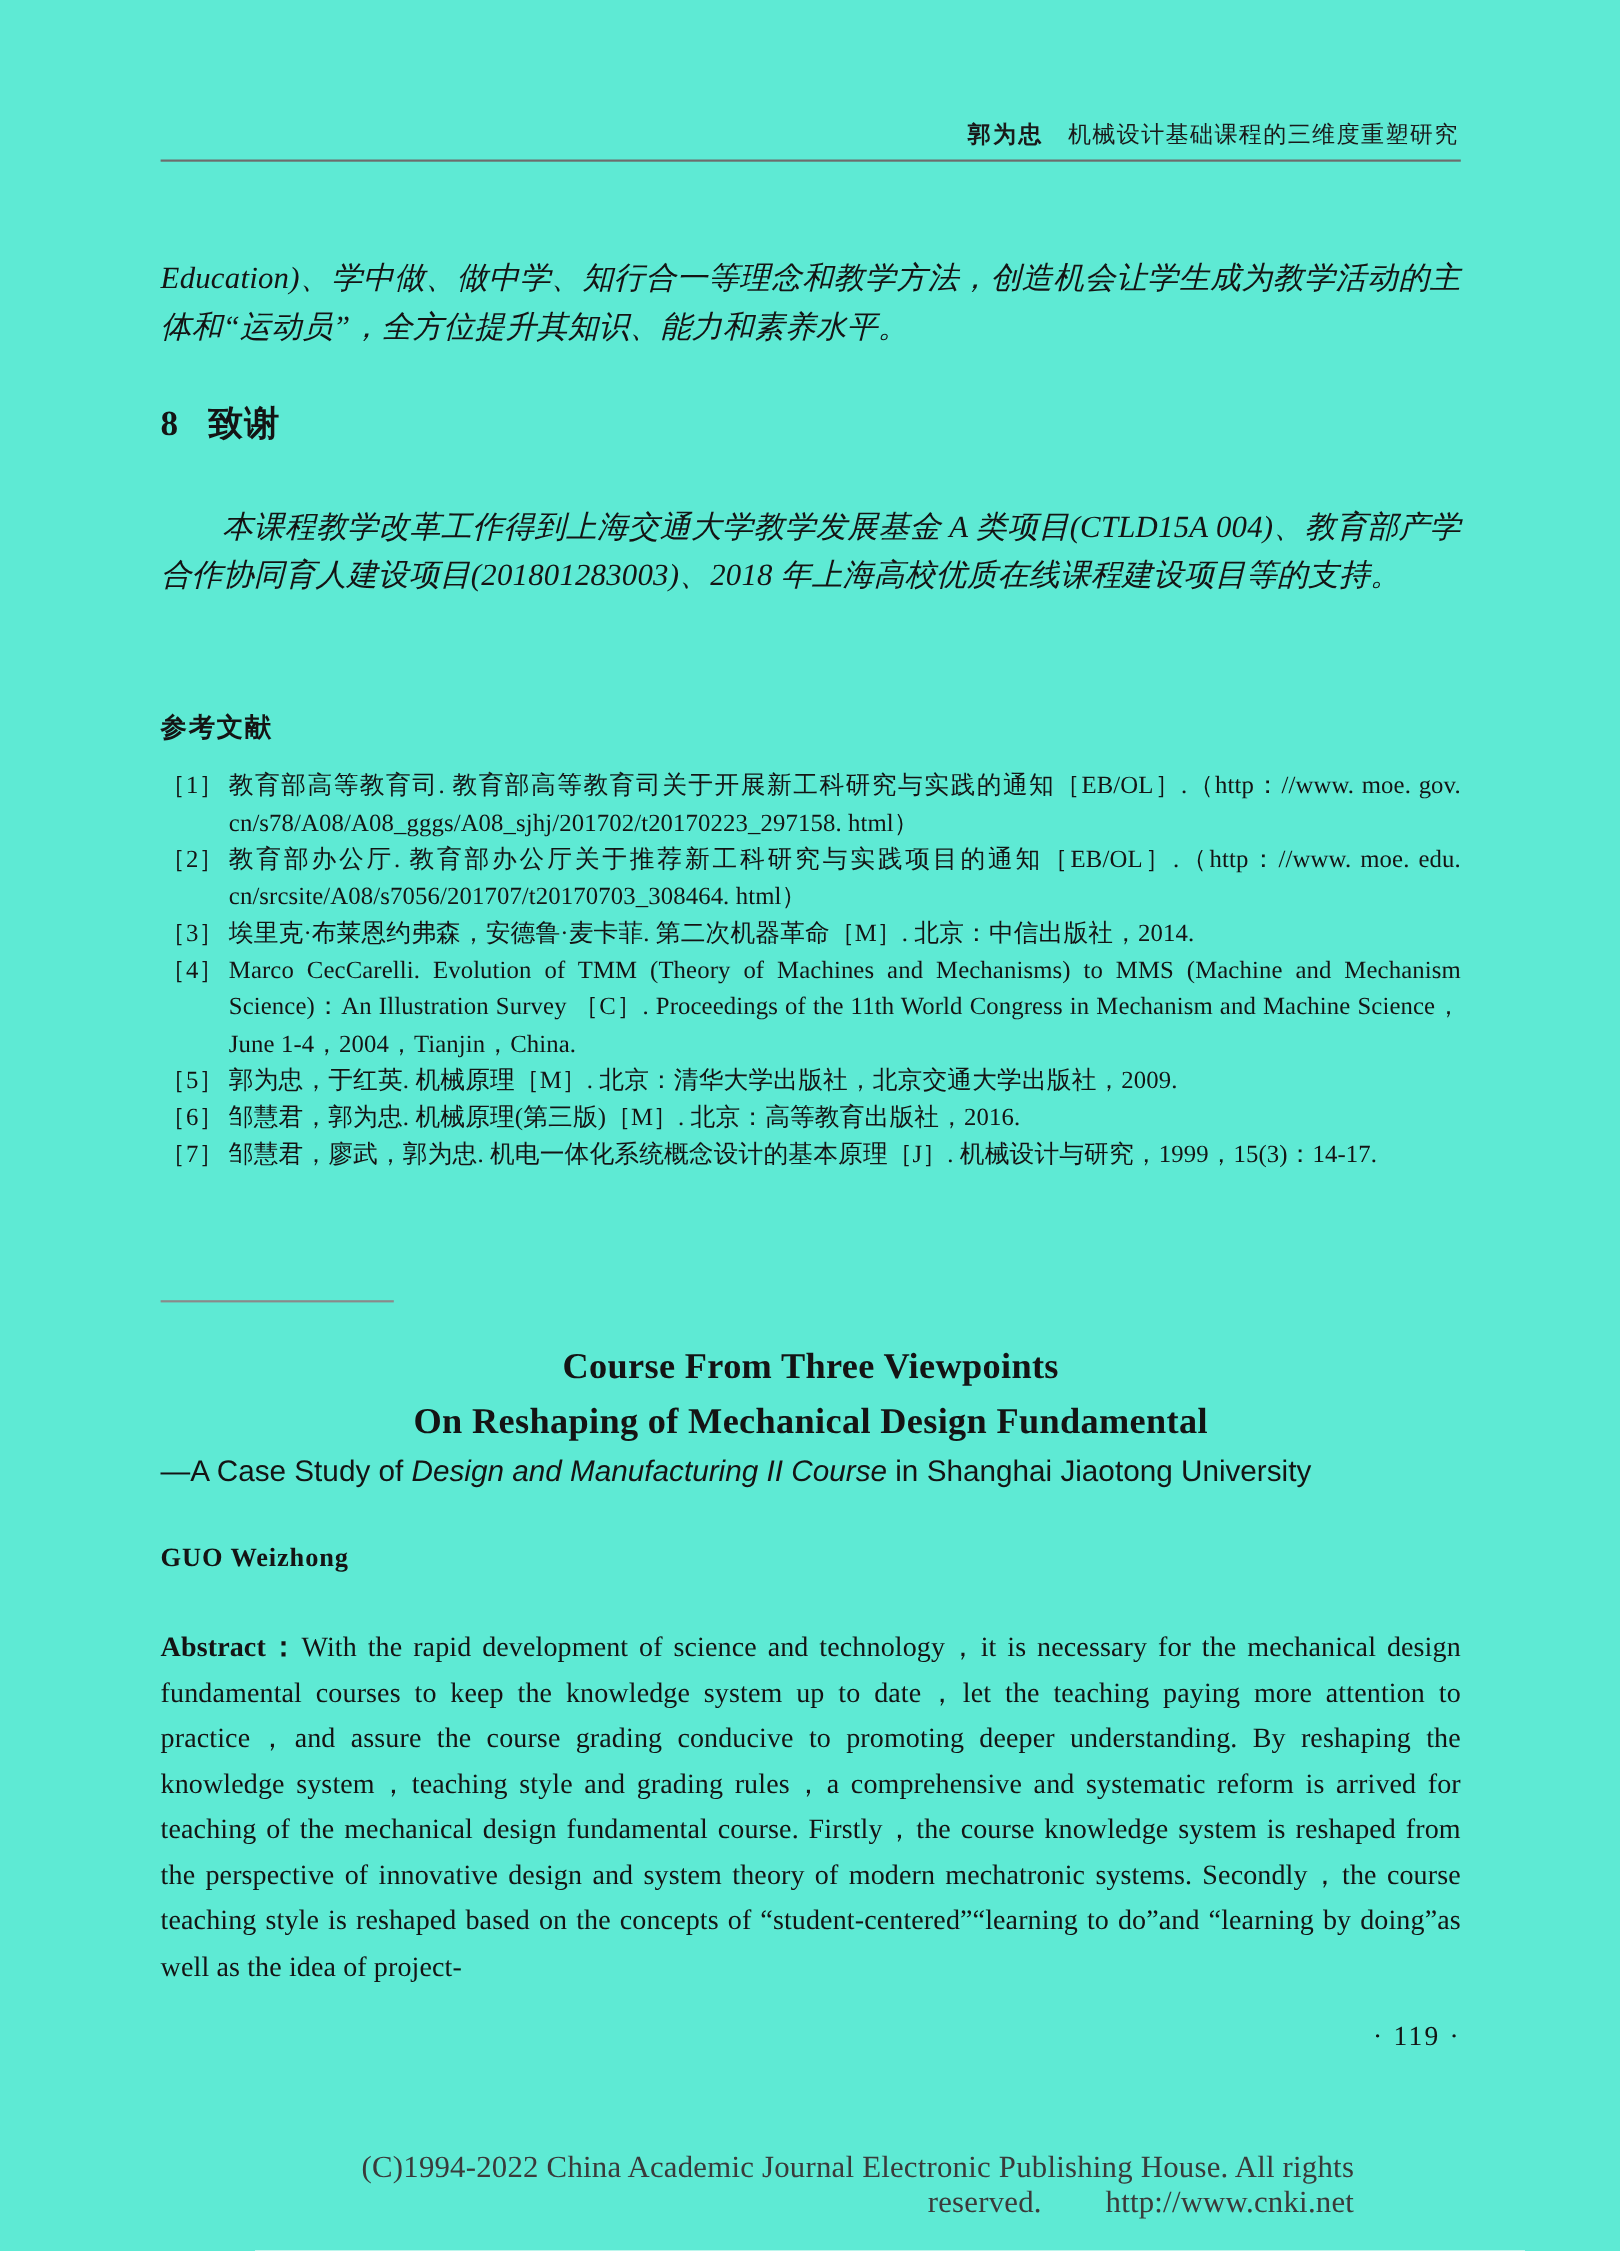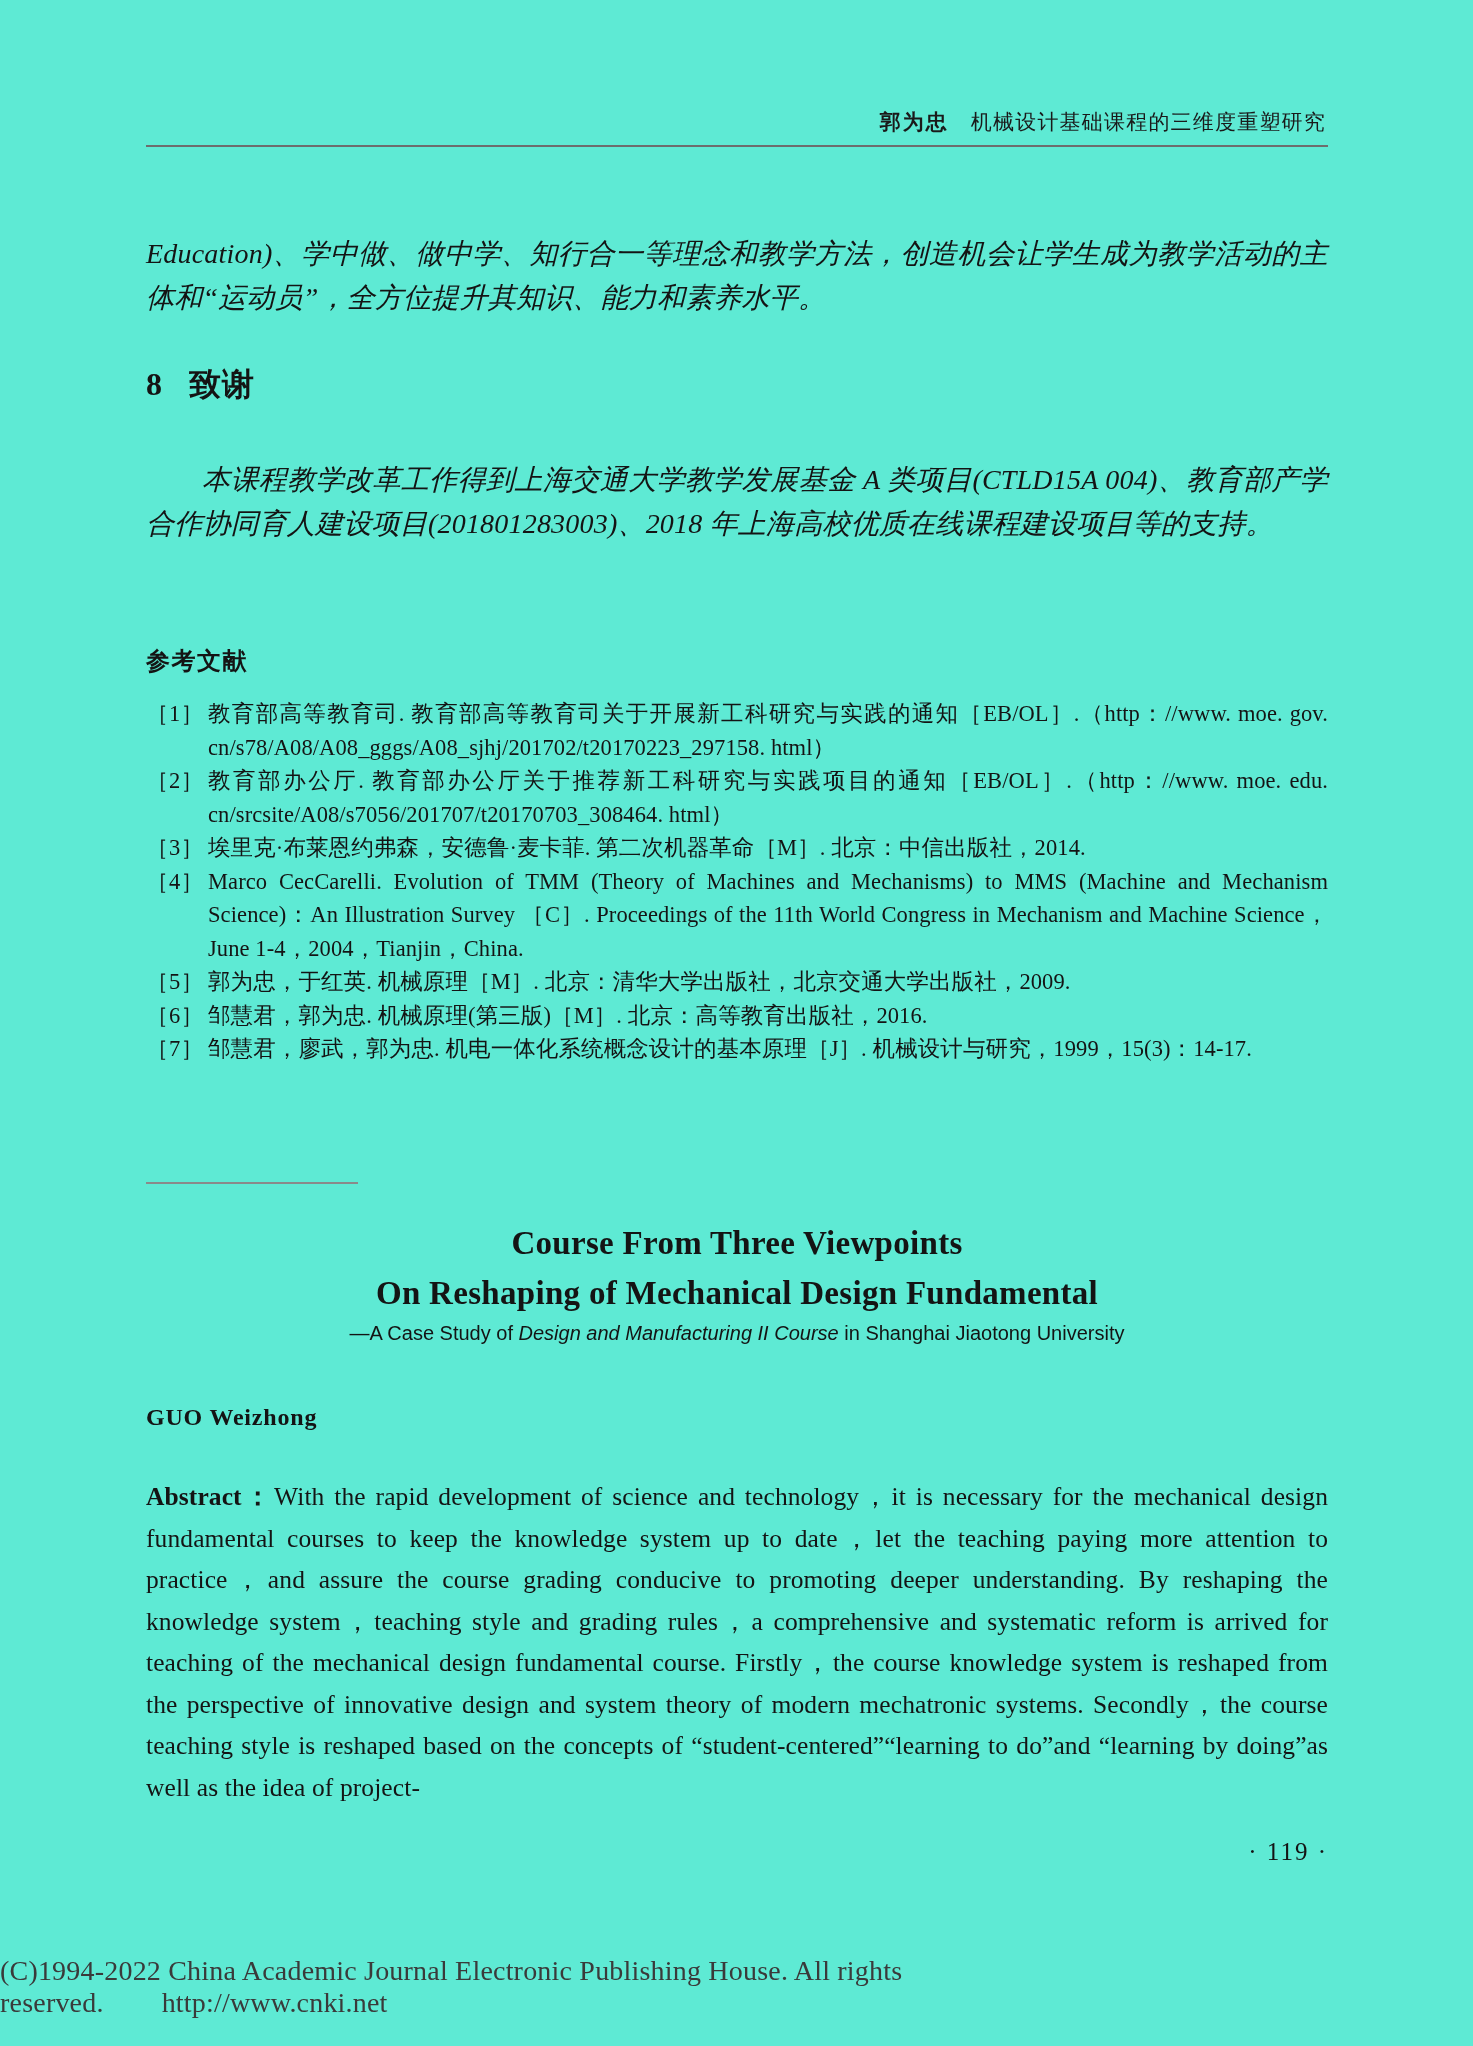--- a/index.html
+++ b/index.html
@@ -121,22 +121,21 @@
     text-align: center;
     font-size: 33px;
     font-weight: bold;
     line-height: 50px;
     letter-spacing: 0.3px;
   }
   .en-sub {
     position: absolute;
     left: 146px;
     width: 1182px;
-    text-align: center;
-    font-size: 20px;
+    font-size: 27px;
     font-family: "Liberation Sans", "DejaVu Sans", sans-serif;
     letter-spacing: 0px;
   }
   .en-sub i { font-style: italic; }
   .en-author {
     position: absolute;
     left: 146px;
     width: 1182px;
     text-align: left;
     font-size: 24px;
@@ -163,21 +162,21 @@
     font-size: 25px;
     letter-spacing: 2px;
   }
 
   
   .cnki {
     position: absolute;
     left: 0;
     top: 1955px;
     width: 1231px;
-    text-align: left;
+    text-align: right;
     font-size: 28px;
     color: #3a3a3a;
     letter-spacing: 0.2px;
   }
   .cnki .url { margin-left: 58px; }
 </style>
 </head>
 <body>
 
 <div class="page">

